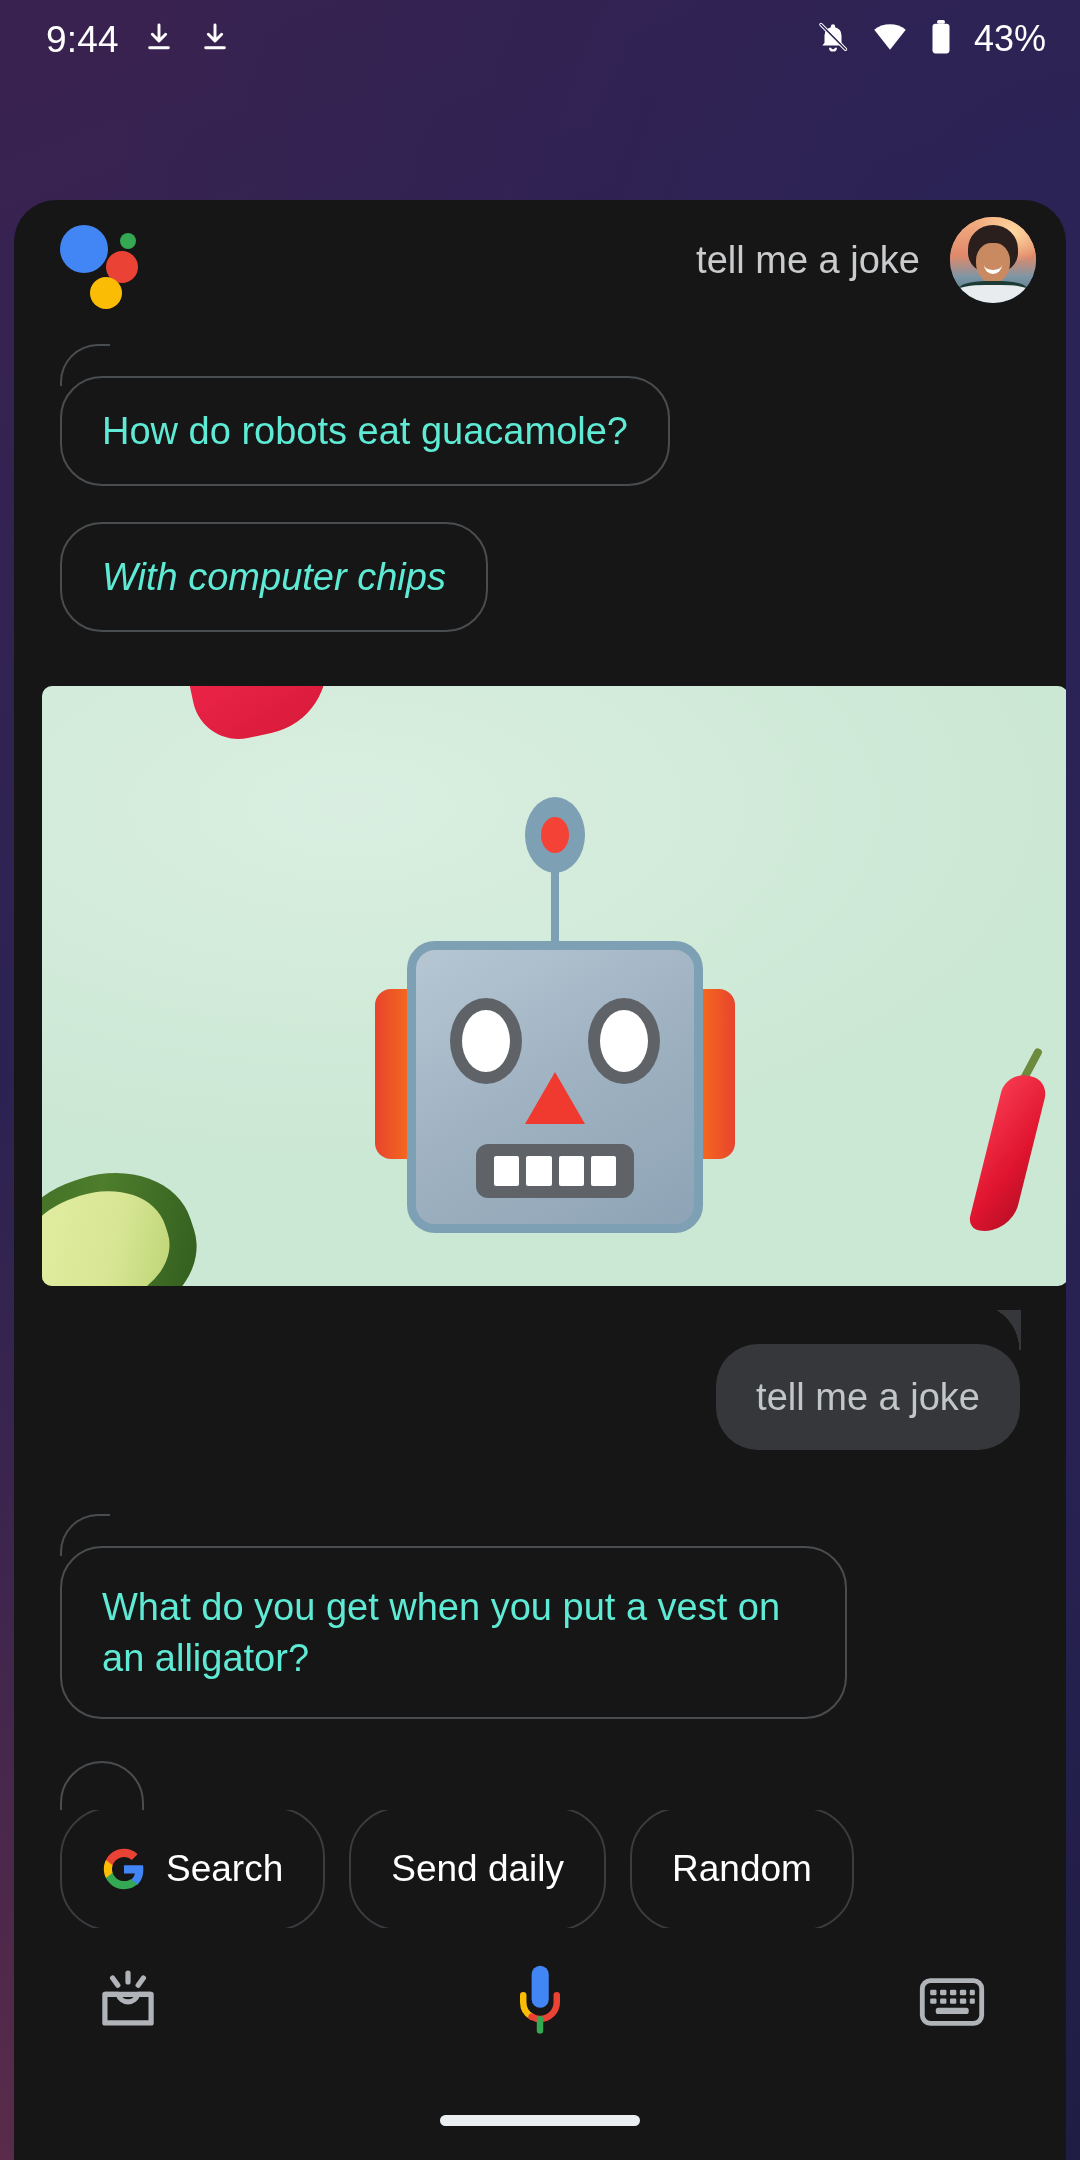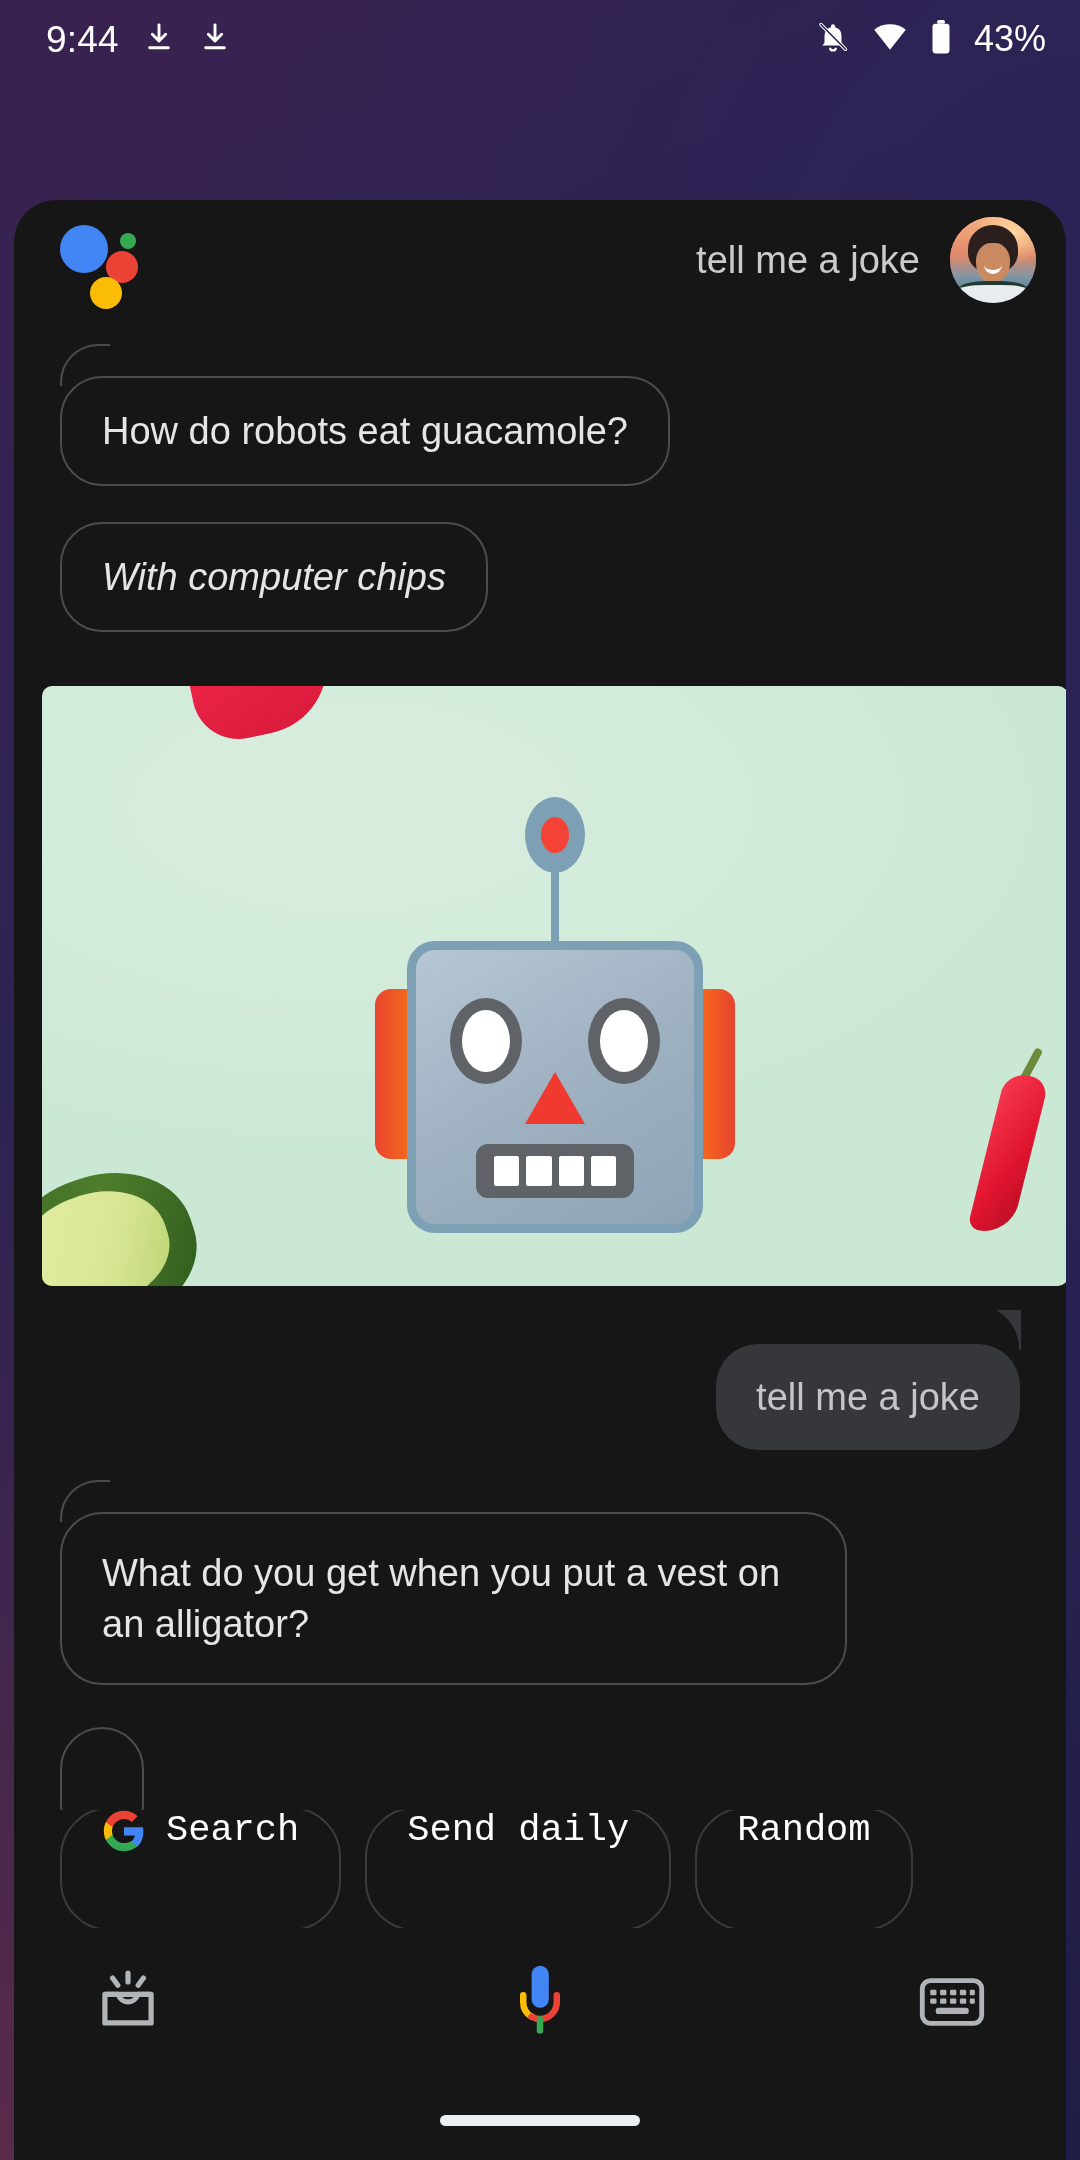--- a/index.html
+++ b/index.html
@@ -73,21 +73,21 @@
   #avatar .av-shirt { position:absolute; left:8px; bottom:0; width:70px; height:22px;
     background:#e8ecef; border-top:4px solid #1d3b33; border-radius:40% 40% 0 0; }
 
   
   #conversation { position:absolute; left:0; top:120px; width:100%; }
 
   .bubble-row { position:relative; padding:0 46px; }
   .bubble {
     position:relative; display:inline-block; max-width:880px;
     border:2px solid #4a4d50; border-radius:42px;
-    padding:28px 40px; color:#e5e5e5; font-size:38px; line-height:1.32;
+    padding:28px 40px; color:#5eead4; font-size:38px; line-height:1.32;
   }
   
   .bubble.tail-left::before {
     content:""; position:absolute; left:-2px; top:-34px;
     width:48px; height:40px;
     border-left:2px solid #4a4d50; border-top:2px solid #4a4d50;
     border-top-left-radius:38px;
     transform:none;
   }
   .bubble.tail-left::after {
@@ -160,24 +160,24 @@
     background:linear-gradient(120deg,#e4eea4 0%, #d8e694 60%, #b9d271 100%);
     border-radius:50% 50% 46% 54%; }
 
   
   #chips {
     position:absolute; left:0; bottom:232px; width:100%; height:118px;
     display:flex; align-items:center; gap:24px; padding-left:46px;
     overflow:hidden;
   }
   .chip {
-    display:flex; align-items:flex-start; gap:20px; flex:0 0 auto;
+    display:flex; align-items:center; gap:20px; flex:0 0 auto;
     height:124px; padding:0 40px;
     border:2px solid #3a3c3f; border-radius:50px;
-    background:#161616; color:#ffffff; font-size:37px; white-space:nowrap;font-family:Liberation Mono, monospace;
+    background:#161616; color:#ffffff; font-size:37px; white-space:nowrap;
   }
   .g-logo { width:44px; height:44px; flex:0 0 auto; }
 
   
   #chips-scrim {
     position:absolute; left:0; bottom:232px; width:100%; height:118px;
     background:#161616;
   }
 
   
@@ -309,21 +309,21 @@
         </div>
       </div>
 
       <div class="bubble-row row-right" style="margin-top:58px;">
         <div class="bubble filled tail-right">
           <span>tell me a joke</span>
         </div>
       </div>
 
       <div class="bubble-row" style="margin-top:62px;">
-        <div class="bubble tail-left" style="width:787px; padding:34px 40px;">
+        <div class="bubble tail-left" style="width:787px; padding:34px 40px;margin-top:34px;">
           <span>What do you get when you put a vest on an alligator?</span>
         </div>
       </div>
 
       <div class="bubble-row" style="margin-top:42px;">
         <div class="bubble" style="height:120px;"></div>
       </div>
     </div>
 
     <div id="chips-scrim"></div>

